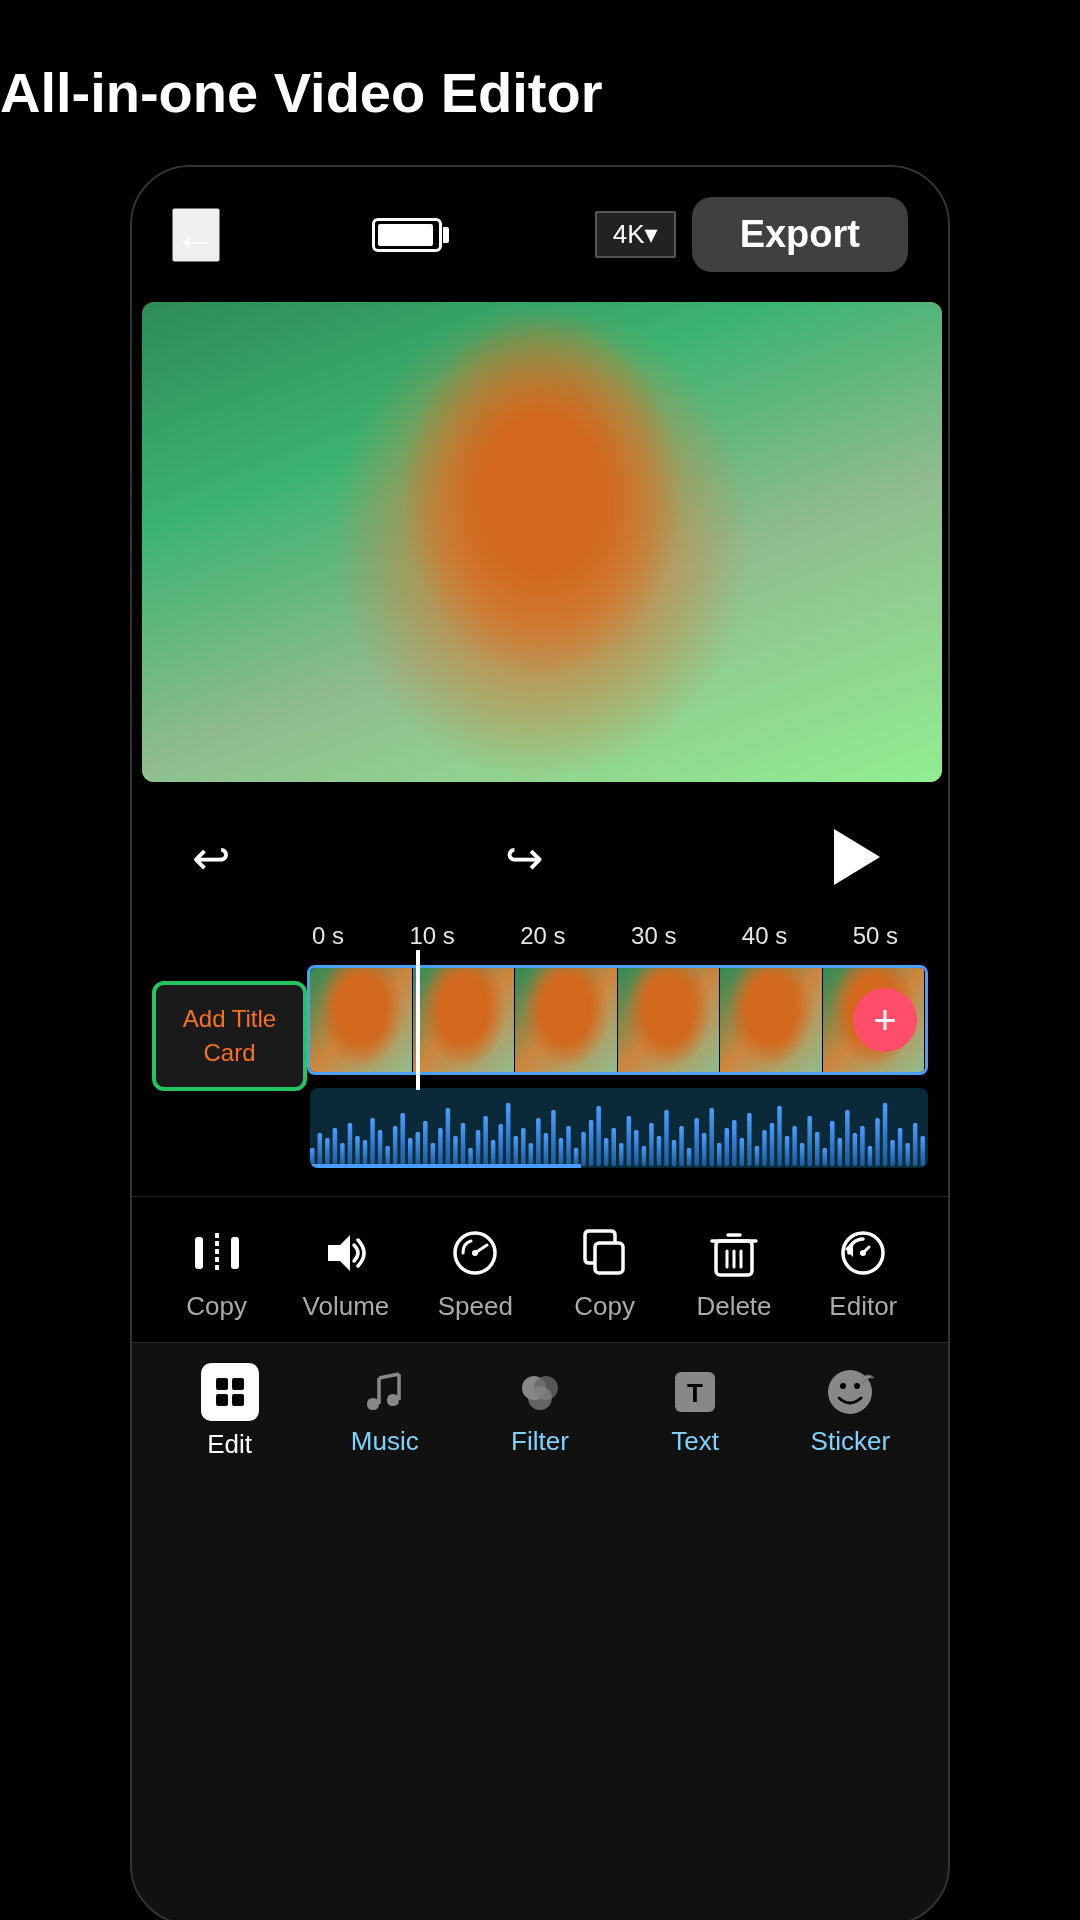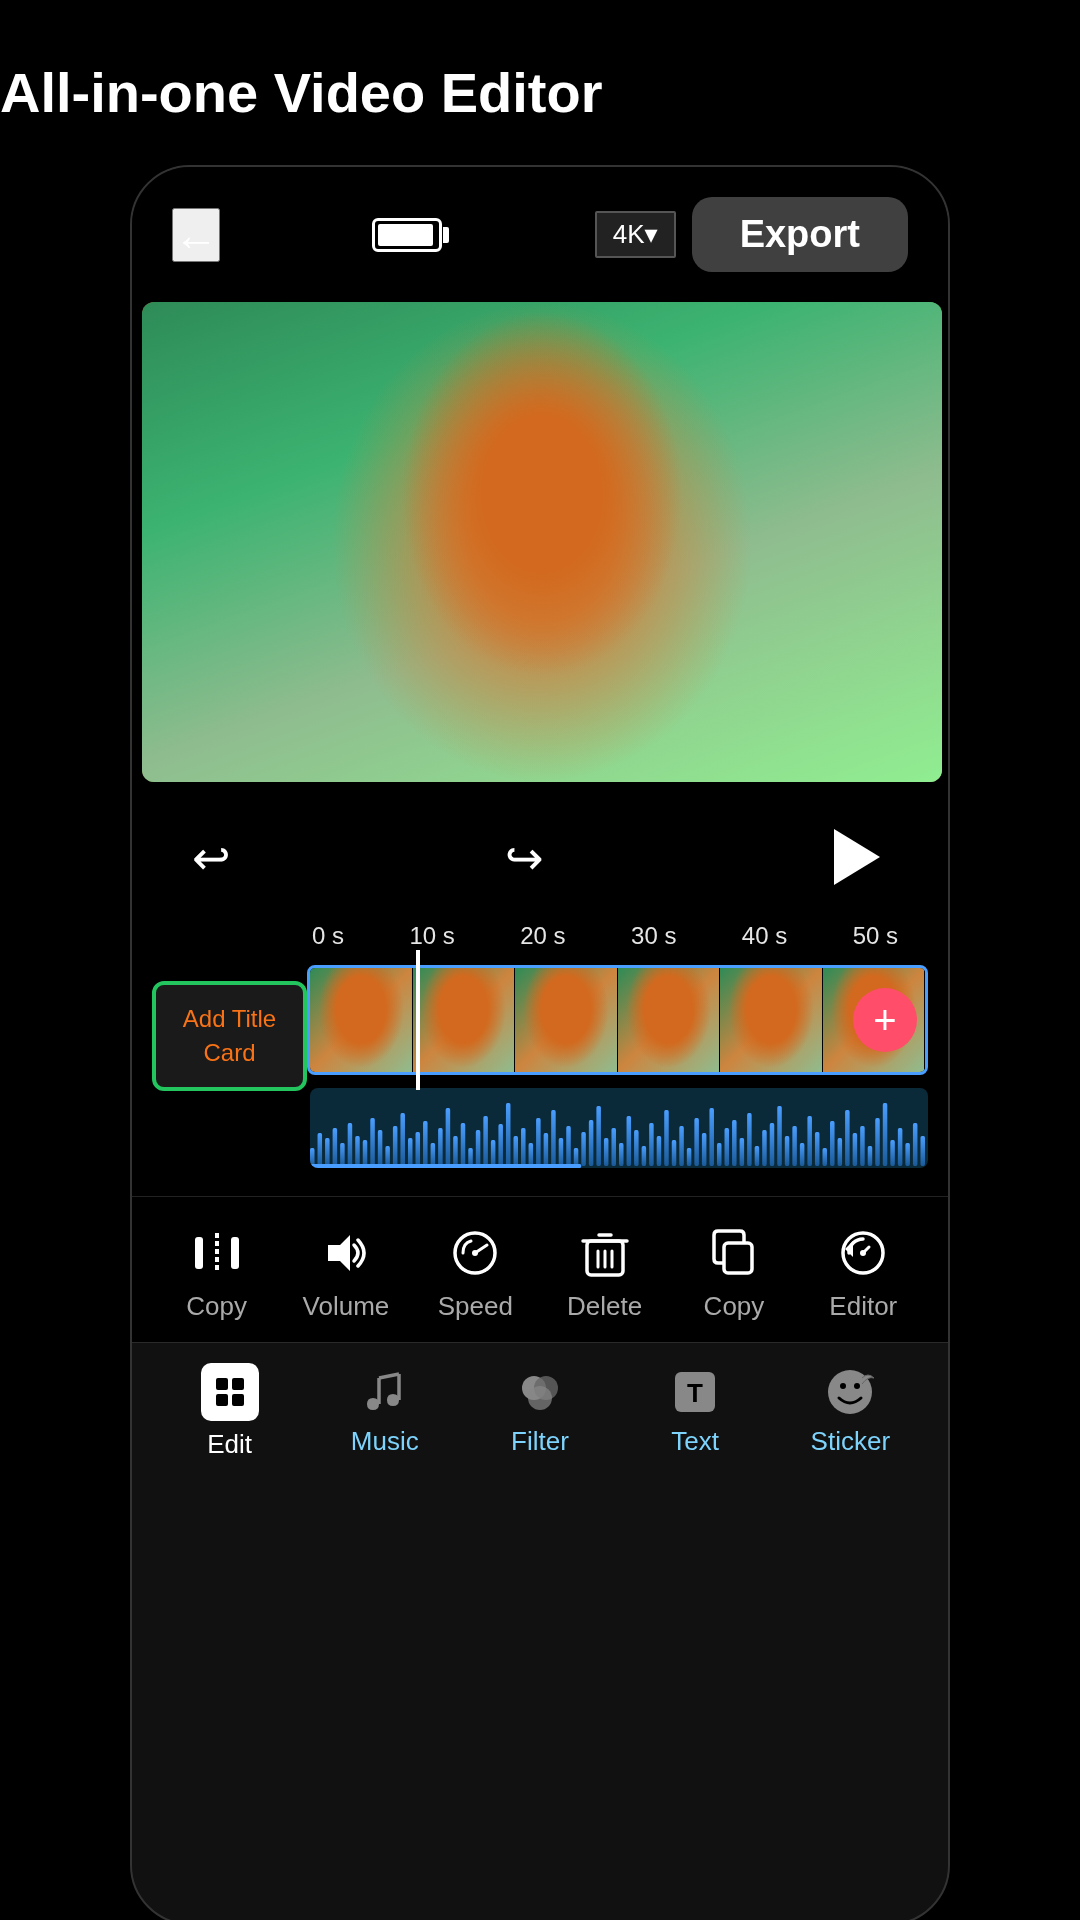--- a/index.html
+++ b/index.html
@@ -561,36 +561,36 @@
         <circle cx="26" cy="26" r="20" stroke="white" stroke-width="3.5" fill="none"></circle>
         <circle cx="26" cy="26" r="3" fill="white"></circle>
         <line x1="26" y1="26" x2="38" y2="18" stroke="white" stroke-width="3" stroke-linecap="round"></line>
         <path d="M14 26 Q14 16 22 14" stroke="white" stroke-width="3" fill="none" stroke-linecap="round"></path>
       </svg>
       <span class="tool-label">Speed</span>
     </div>
 
     <div class="tool-item">
       <svg class="icon-svg" viewBox="0 0 52 52" fill="none">
+        <rect x="16" y="16" width="28" height="30" rx="4" stroke="white" stroke-width="3.5" fill="none"></rect>
+        <path d="M16 36 H10 Q6 36 6 32 V8 Q6 4 10 4 H32 Q36 4 36 8 V16" stroke="white" stroke-width="3.5" fill="none" stroke-linejoin="round"></path>
+      </svg>
+      <span class="tool-label">Copy</span>
+    </div>
+
+    <div class="tool-item">
+      <svg class="icon-svg" viewBox="0 0 52 52" fill="none">
         <rect x="8" y="14" width="36" height="34" rx="4" stroke="white" stroke-width="3.5" fill="none"></rect>
         <line x1="4" y1="14" x2="48" y2="14" stroke="white" stroke-width="3.5" stroke-linecap="round"></line>
         <line x1="20" y1="8" x2="32" y2="8" stroke="white" stroke-width="3.5" stroke-linecap="round"></line>
         <line x1="19" y1="24" x2="19" y2="40" stroke="white" stroke-width="3" stroke-linecap="round"></line>
         <line x1="26" y1="24" x2="26" y2="40" stroke="white" stroke-width="3" stroke-linecap="round"></line>
         <line x1="33" y1="24" x2="33" y2="40" stroke="white" stroke-width="3" stroke-linecap="round"></line>
       </svg>
       <span class="tool-label">Delete</span>
-    </div>
-
-    <div class="tool-item">
-      <svg class="icon-svg" viewBox="0 0 52 52" fill="none">
-        <rect x="16" y="16" width="28" height="30" rx="4" stroke="white" stroke-width="3.5" fill="none"></rect>
-        <path d="M16 36 H10 Q6 36 6 32 V8 Q6 4 10 4 H32 Q36 4 36 8 V16" stroke="white" stroke-width="3.5" fill="none" stroke-linejoin="round"></path>
-      </svg>
-      <span class="tool-label">Copy</span>
     </div>
 
     <div class="tool-item">
       <svg class="icon-svg" viewBox="0 0 52 52" fill="none">
         <circle cx="26" cy="26" r="20" stroke="white" stroke-width="3.5" fill="none"></circle>
         <path d="M26 12 A14 14 0 0 0 12 26" stroke="white" stroke-width="3.5" fill="none" stroke-linecap="round"></path>
         <polygon points="8,22 16,14 16,30" fill="white"></polygon>
         <circle cx="26" cy="26" r="3" fill="white"></circle>
         <line x1="26" y1="26" x2="32" y2="20" stroke="white" stroke-width="3" stroke-linecap="round"></line>
       </svg>

